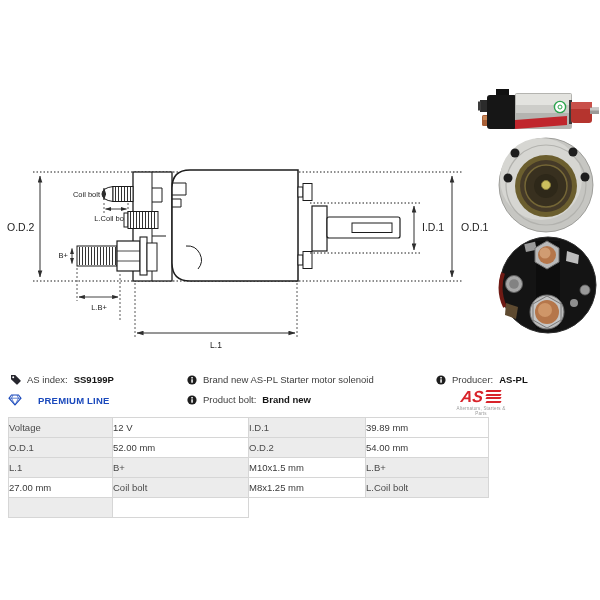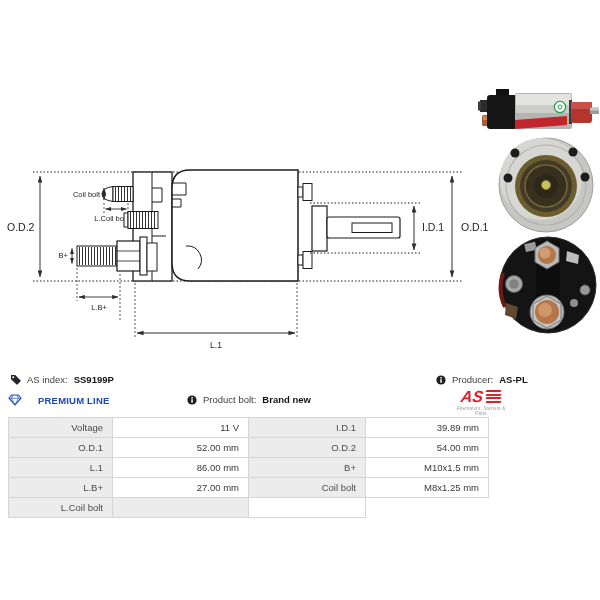--- a/index.html
+++ b/index.html
@@ -20,21 +20,21 @@
   .as-logo-as{font-style:italic;font-weight:900;font-size:16px;color:#d8232a;
               transform:skewX(-8deg);line-height:16px;}
   .as-stripes{display:flex;flex-direction:column;gap:1.5px;}
   .as-stripes i{display:block;width:15px;height:2px;background:#d8232a;transform:skewX(-30deg);}
   .as-logo-slogan{font-size:4.5px;color:#9a9a9a;margin-top:1px;letter-spacing:.2px;}
 
   
   #spec-table{position:absolute;left:8px;top:417px;width:480px;
               display:grid;grid-template-columns:104px 136px 117px 123px;
               border-top:1px solid #d6d6d6;border-left:1px solid #d6d6d6;font-size:9.5px;}
-  #spec-table .cell{height:19px;line-height:19px;text-align:right;padding-right:9px;
+  #spec-table .cell{height:19px;line-height:19px;padding-right:9px;
                     border-right:1px solid #d6d6d6;border-bottom:1px solid #d6d6d6;
                     overflow:hidden;}
   #spec-table .lbl{background:#ececec;color:#4a4a4a;}
   #spec-table .val{background:#ffffff;color:#3a3a3a;}
 
   
   .photo{position:absolute;}
 </style>
 </head>
 <body>
@@ -208,71 +208,80 @@
   <div class="info-cell" style="left:8px;top:394px">
     <span class="ico">
       <svg width="14" height="12" viewBox="0 0 14 12" fill="none" stroke="#1a49bc" stroke-width="1.1">
         <path d="M3.5,1 h7 l2.5,3.2 -6,6.8 -6,-6.8 z"></path>
         <path d="M1,4.2 h12 M5,1 l-1.5,3.2 3.5,6.8 M9,1 l1.5,3.2 -3.5,6.8" stroke-width="0.7"></path>
       </svg>
     </span>
     <span class="premium">PREMIUM LINE</span>
   </div>
 
-
-  <div class="info-cell" style="left:187px;top:394px">
+  <div class="info-cell" style="left:187px;top:374px">
     <span class="ico">
       <svg width="10" height="10">
           <circle cx="5" cy="5" r="4.6" fill="#1e1e1e"></circle>
           <rect x="4.3" y="4.3" width="1.5" height="3.4" fill="#fff"></rect>
           <rect x="4.3" y="2" width="1.5" height="1.5" fill="#fff"></rect>
         </svg>
     </span>
-    <span>Product bolt:</span>
-    <b>Brand new</b>
-  </div>
-
-  <div class="info-cell" style="left:436px;top:374px">
+    <span>Brand new AS-PL Starter motor solenoid</span>
+  </div>
+
+  <div class="info-cell" style="left:187px;top:394px">
     <span class="ico">
       <svg width="10" height="10">
           <circle cx="5" cy="5" r="4.6" fill="#1e1e1e"></circle>
           <rect x="4.3" y="4.3" width="1.5" height="3.4" fill="#fff"></rect>
           <rect x="4.3" y="2" width="1.5" height="1.5" fill="#fff"></rect>
         </svg>
     </span>
+    <span>Product bolt:</span>
+    <b>Brand new</b>
+  </div>
+
+  <div class="info-cell" style="left:436px;top:374px">
+    <span class="ico">
+      <svg width="10" height="10">
+          <circle cx="5" cy="5" r="4.6" fill="#1e1e1e"></circle>
+          <rect x="4.3" y="4.3" width="1.5" height="3.4" fill="#fff"></rect>
+          <rect x="4.3" y="2" width="1.5" height="1.5" fill="#fff"></rect>
+        </svg>
+    </span>
     <span>Producer:</span>
     <b>AS-PL</b>
   </div>
 
   <div class="as-logo">
     <div class="as-logo-top">
       <span class="as-logo-as">AS</span>
       <span class="as-stripes">
           <i></i>
           <i></i>
           <i></i>
           <i></i>
         </span>
     </div>
     <div class="as-logo-slogan">Alternators, Starters &amp; Parts</div>
   </div>
 
   <div id="spec-table">
     <div class="cell lbl">Voltage</div>
-    <div class="cell val">11 V</div>
+    <div class="cell val">12 V</div>
     <div class="cell lbl">I.D.1</div>
     <div class="cell val">39.89 mm</div>
 
     <div class="cell lbl">O.D.1</div>
     <div class="cell val">52.00 mm</div>
     <div class="cell lbl">O.D.2</div>
     <div class="cell val">54.00 mm</div>
 
     <div class="cell lbl">L.1</div>
-    <div class="cell val">86.00 mm</div>
     <div class="cell lbl">B+</div>
     <div class="cell val">M10x1.5 mm</div>
 
     <div class="cell lbl">L.B+</div>
     <div class="cell val">27.00 mm</div>
     <div class="cell lbl">Coil bolt</div>
     <div class="cell val">M8x1.25 mm</div>
 
     <div class="cell lbl">L.Coil bolt</div>
     <div class="cell lbl"></div>

